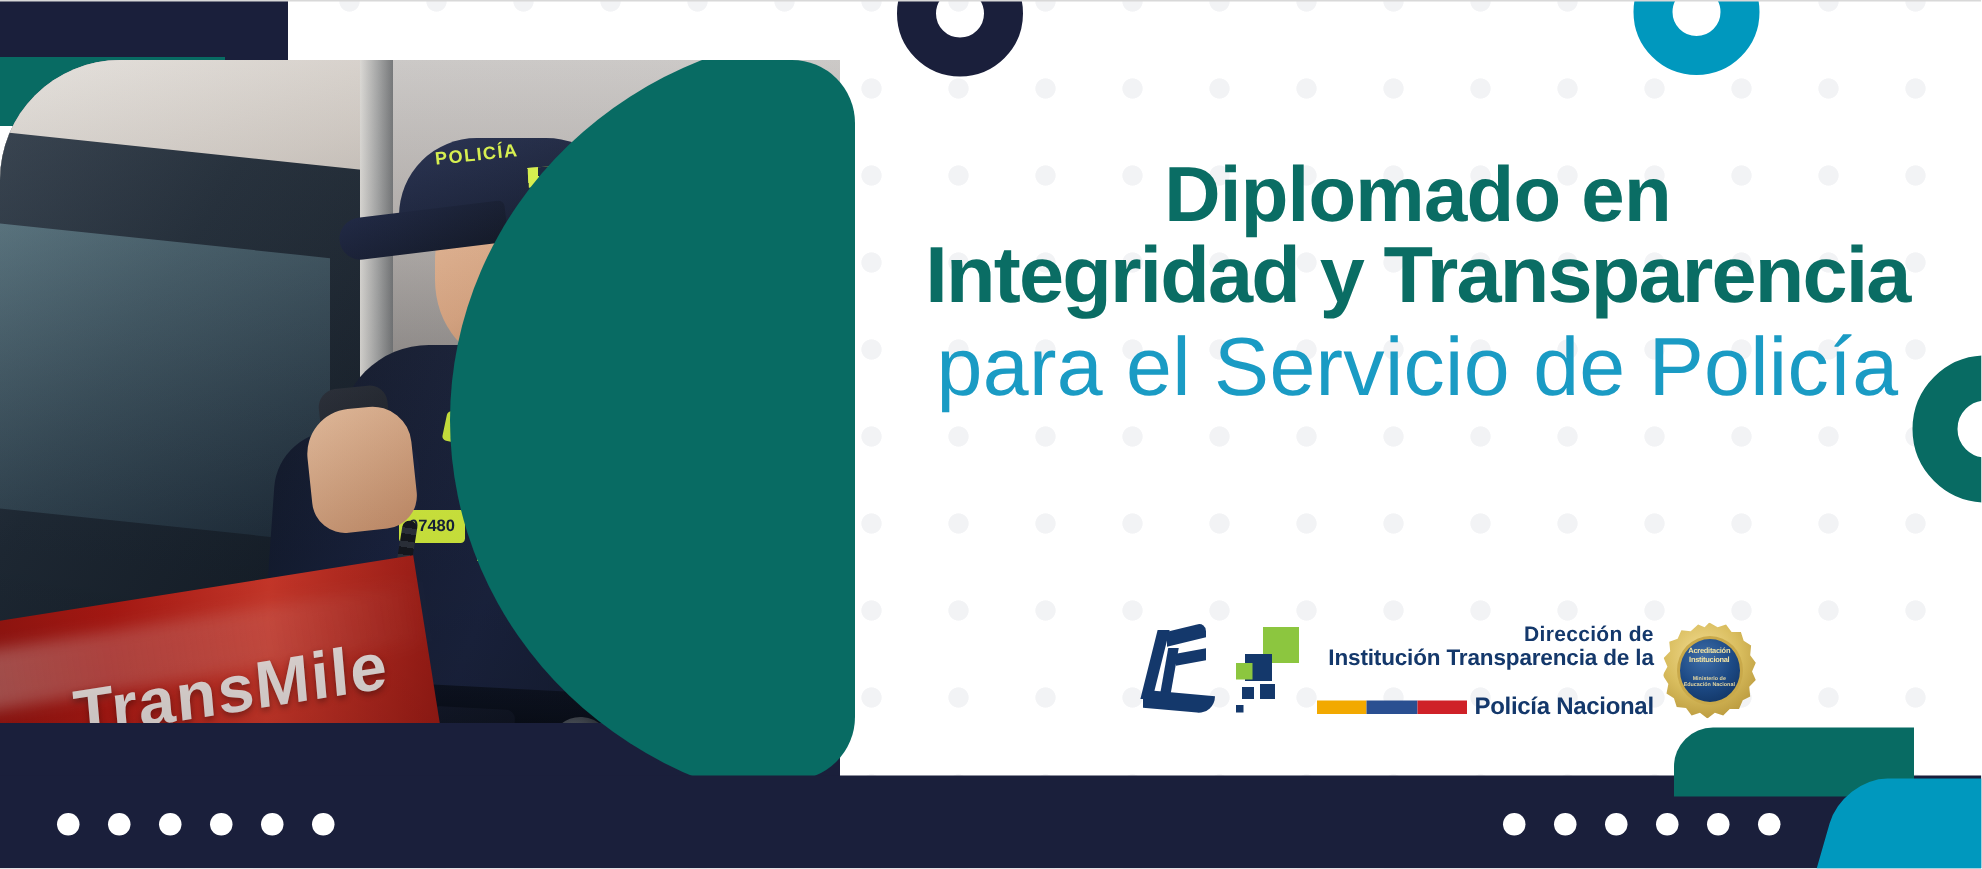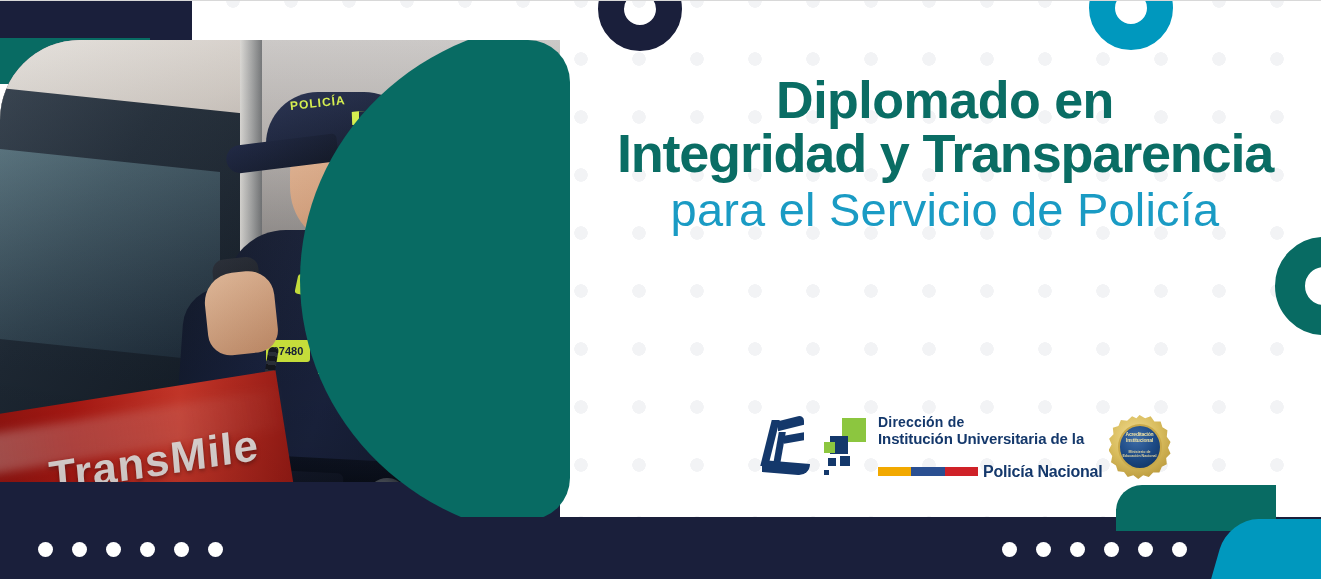--- a/index.html
+++ b/index.html
@@ -292,40 +292,40 @@
     text-align:center;
   }
   .welcome{
     font-family:"Liberation Sans", sans-serif;
     font-size:58px; font-weight:400;
     color:#1a1f3b;
     letter-spacing:.5px;
     line-height:1.05;
   }
   .title-block{
-    margin-top:16px;
+    margin-top:46px;
   }
   .t1{
     font-family:"Liberation Sans", sans-serif;
     font-size:52px; font-weight:700;
     color:#0a6d64;
     line-height:1.0;
     letter-spacing:-.5px;
   }
   .t2{
     font-family:"Liberation Sans", sans-serif;
     font-size:53px; font-weight:700;
     color:#0a6d64;
     line-height:1.05;
     letter-spacing:-1.2px;
     transform:scaleX(1.02);
   }
   .t3{
     font-family:"Liberation Sans", sans-serif;
-    font-size:47px; font-weight:400;
+    font-size:55px; font-weight:400;
     color:#1a9bc4;
     line-height:1.1;
     margin-top:2px;
     letter-spacing:.2px;
   }
 
   
   .logo{
     position:absolute; z-index:13;
     left:760px; top:404px;
@@ -360,21 +360,21 @@
   .logo-pix{
     position:relative; width:50px; height:62px; flex:0 0 auto;
   }
   .pix{ position:absolute; }
   .pix-g1{ left:20px; top:2px; width:24px; height:24px; background:#8cc63f; }
   .pix-n1{ left:8px; top:20px; width:18px; height:18px; background:#14386b; }
   .pix-g2{ left:2px; top:26px; width:11px; height:11px; background:#8cc63f; }
   .pix-n2{ left:6px; top:42px; width:8px; height:8px; background:#14386b; }
   .pix-n3{ left:18px; top:40px; width:10px; height:10px; background:#14386b; }
   .pix-n4{ left:2px; top:54px; width:5px; height:5px; background:#14386b; }
-  .logo-text{ flex:1 1 auto; line-height:1; }
+  .logo-text{ flex:1 1 auto; line-height:1;text-align:right; }
   .lt1{
     font-family:"Liberation Sans", sans-serif;
     font-size:14px; font-weight:700; color:#14386b;
     letter-spacing:.2px;
   }
   .lt2{
     font-family:"Liberation Sans", sans-serif;
     font-size:25px; font-weight:700; color:#14386b;
     letter-spacing:-.2px; margin-top:1px;
   }
@@ -558,21 +558,21 @@
       <div class="pix pix-g1"></div>
       <div class="pix pix-n1"></div>
       <div class="pix pix-g2"></div>
       <div class="pix pix-n2"></div>
       <div class="pix pix-n3"></div>
       <div class="pix pix-n4"></div>
     </div>
 
     <div class="logo-text">
       <div class="lt1">Dirección de</div>
-      <div class="lt3">Institución Universitaria de la</div>
+      <div class="lt3">Institución Transparencia de la</div>
       <div class="lt4row">
         <div class="flagbar">
           <div class="flag-y"></div>
           <div class="flag-b"></div>
           <div class="flag-r"></div>
         </div>
         <div class="lt4">Policía Nacional</div>
       </div>
     </div>
 

